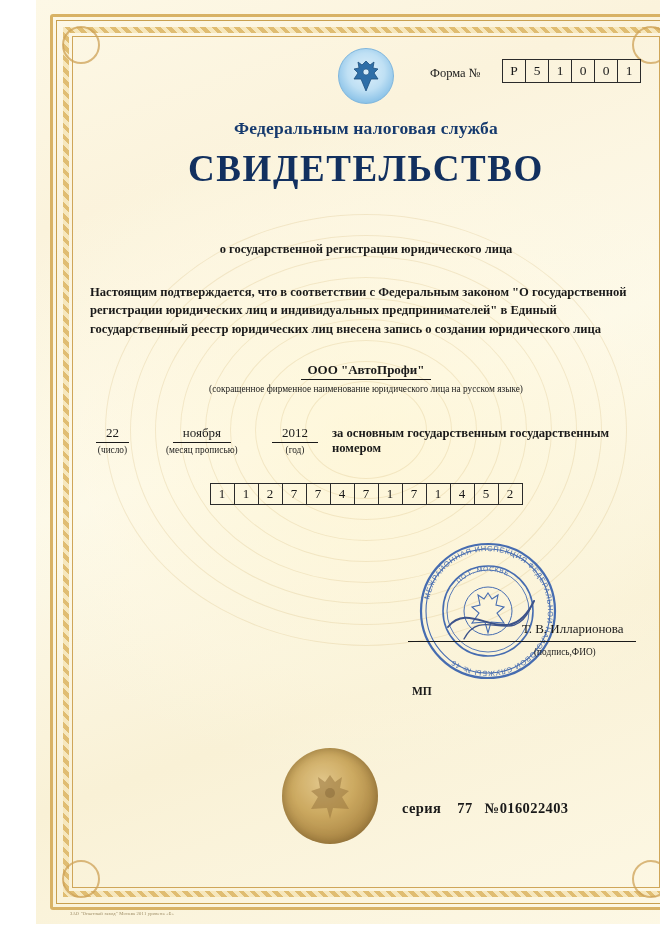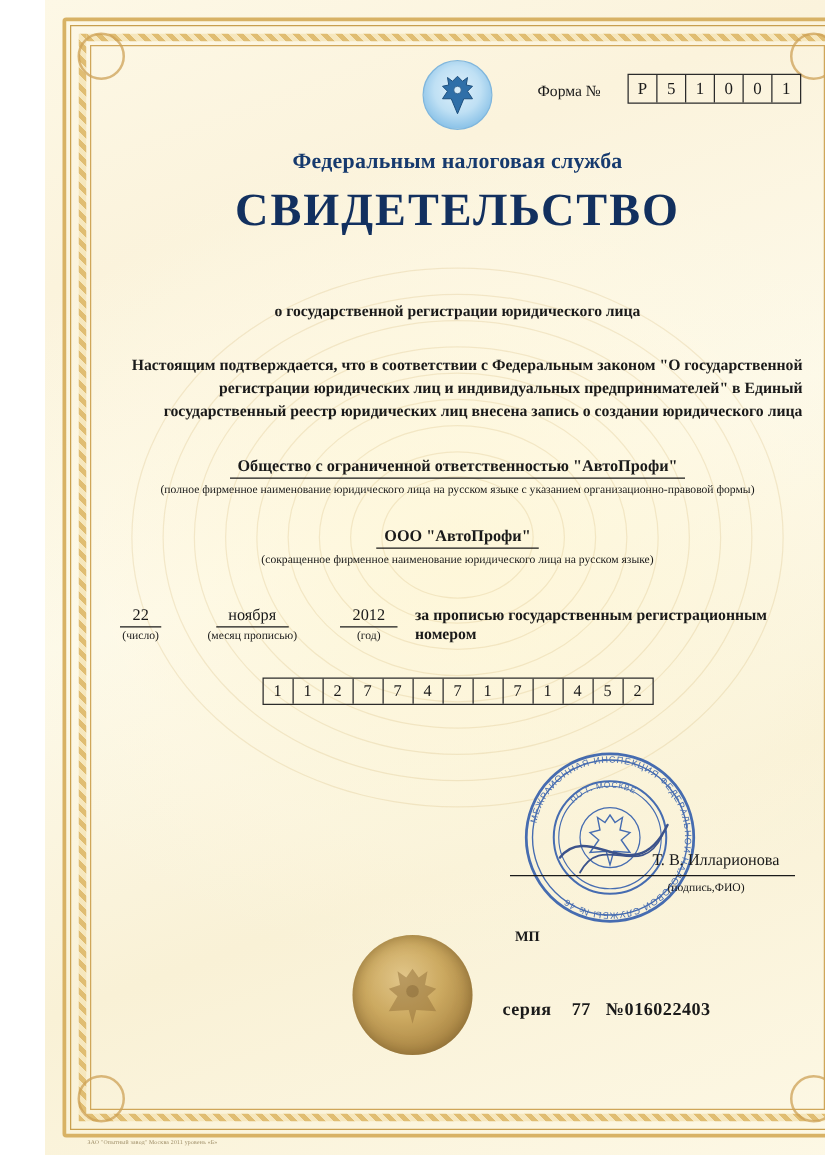--- a/index.html
+++ b/index.html
@@ -172,21 +172,21 @@
   }
 
   .subtitle {
     text-align: center;
     font-size: 12.5px;
     font-weight: bold;
     margin-top: 52px;
   }
 
   .statement {
-    text-align: right;
+    text-align: left;
     font-size: 12.6px;
     font-weight: bold;
     line-height: 1.45;
     margin-top: 26px;
     padding: 0 8px;
   }
 
   .named-block { margin-top: 26px; text-align: center; }
   .named-value {
     display: inline-block;
@@ -406,44 +406,40 @@
       </div>
     </div>
 
     <div class="fns-title">Федеральным налоговая служба</div>
     <div class="svid-title">СВИДЕТЕЛЬСТВО</div>
 
     <div class="subtitle">о государственной регистрации юридического лица</div>
 
     <div class="statement">Настоящим подтверждается, что в соответствии с Федеральным законом "О государственной регистрации юридических лиц и индивидуальных предпринимателей" в Единый государственный реестр юридических лиц внесена запись о создании юридического лица</div>
 
-    <div class="named-block">
-      <div class="named-value">Общество с ограниченной ответственностью "АвтоПрофи"</div>
-      <div class="named-caption">(полное фирменное наименование юридического лица на русском языке с указанием организационно-правовой формы)</div>
-    </div>
 
     <div class="named-block second">
       <div class="named-value">ООО "АвтоПрофи"</div>
       <div class="named-caption">(сокращенное фирменное наименование юридического лица  на русском языке)</div>
     </div>
 
     <div class="date-row">
       <div class="date-item" style="left:14px; top:0;">
         <div class="date-val">22</div>
         <div class="date-cap">(число)</div>
       </div>
       <div class="date-item" style="left:84px; top:0;">
         <div class="date-val">ноября</div>
         <div class="date-cap">(месяц прописью)</div>
       </div>
       <div class="date-item" style="left:190px; top:0;">
         <div class="date-val">2012</div>
         <div class="date-cap">(год)</div>
       </div>
-      <div class="date-tail">за прописью государственным регистрационным номером</div>
+      <div class="date-tail">за основным государственным государственным номером</div>
     </div>
 
     <div class="ogrn-wrap">
       <div class="ogrn-boxes">
         <div class="cell">1</div>
         <div class="cell">1</div>
         <div class="cell">2</div>
         <div class="cell">7</div>
         <div class="cell">7</div>
         <div class="cell">4</div>

